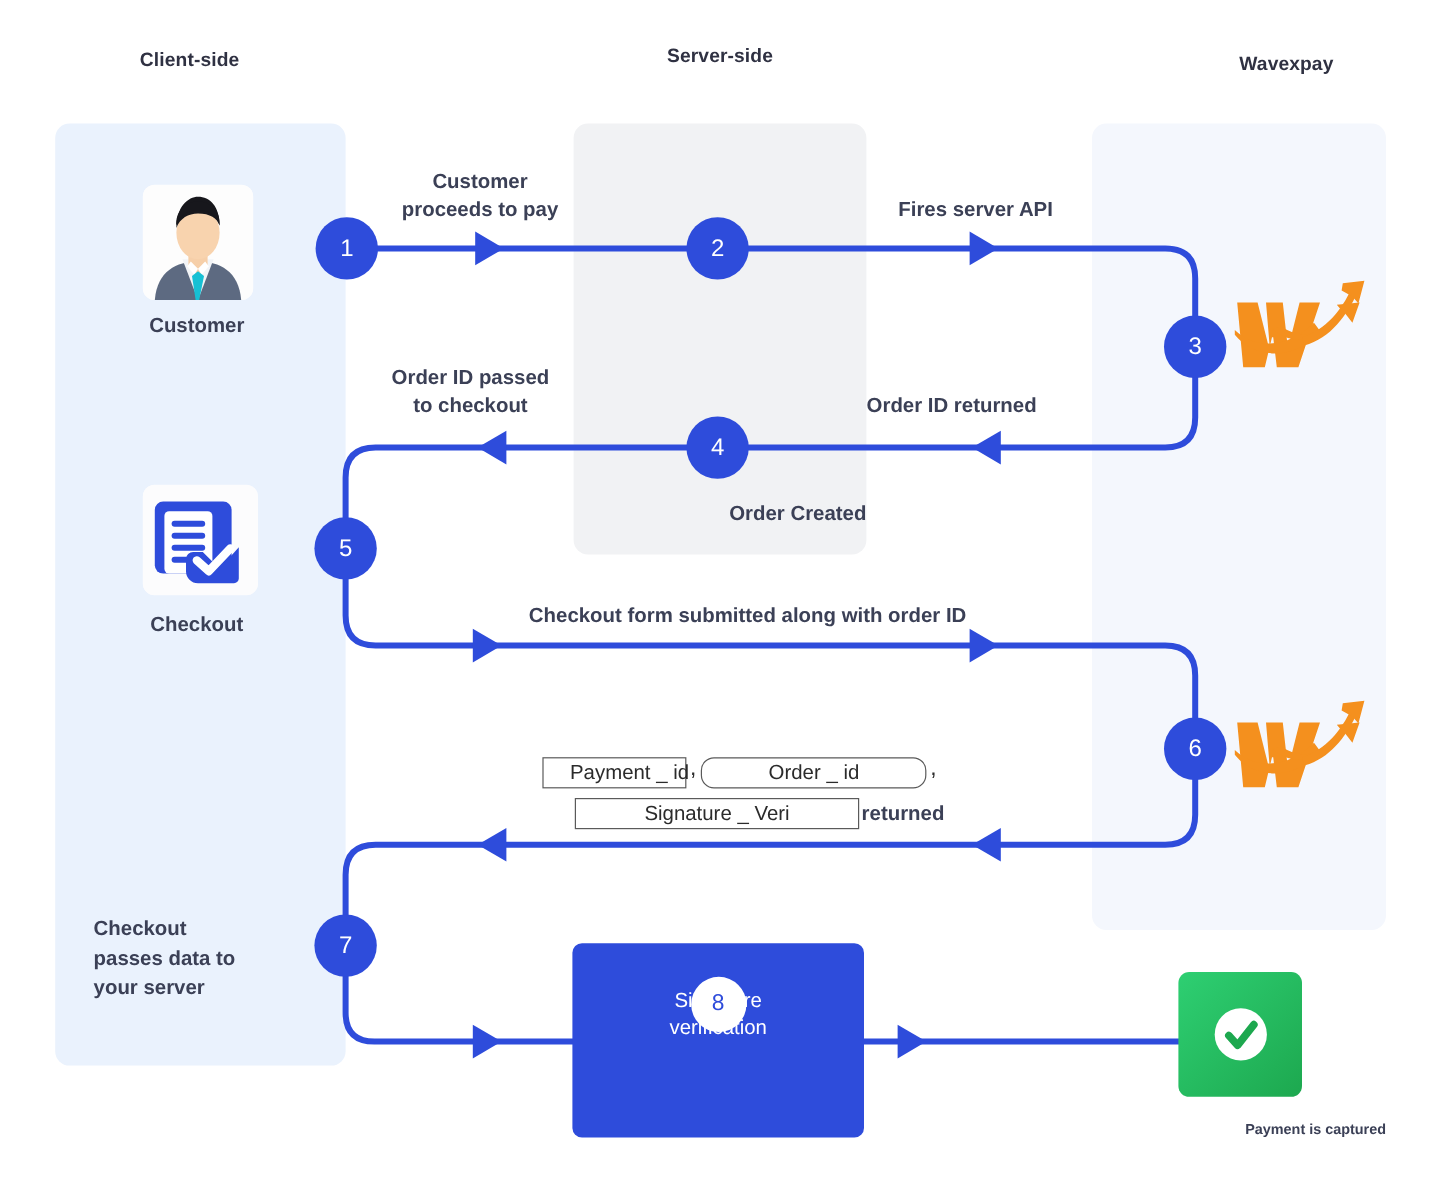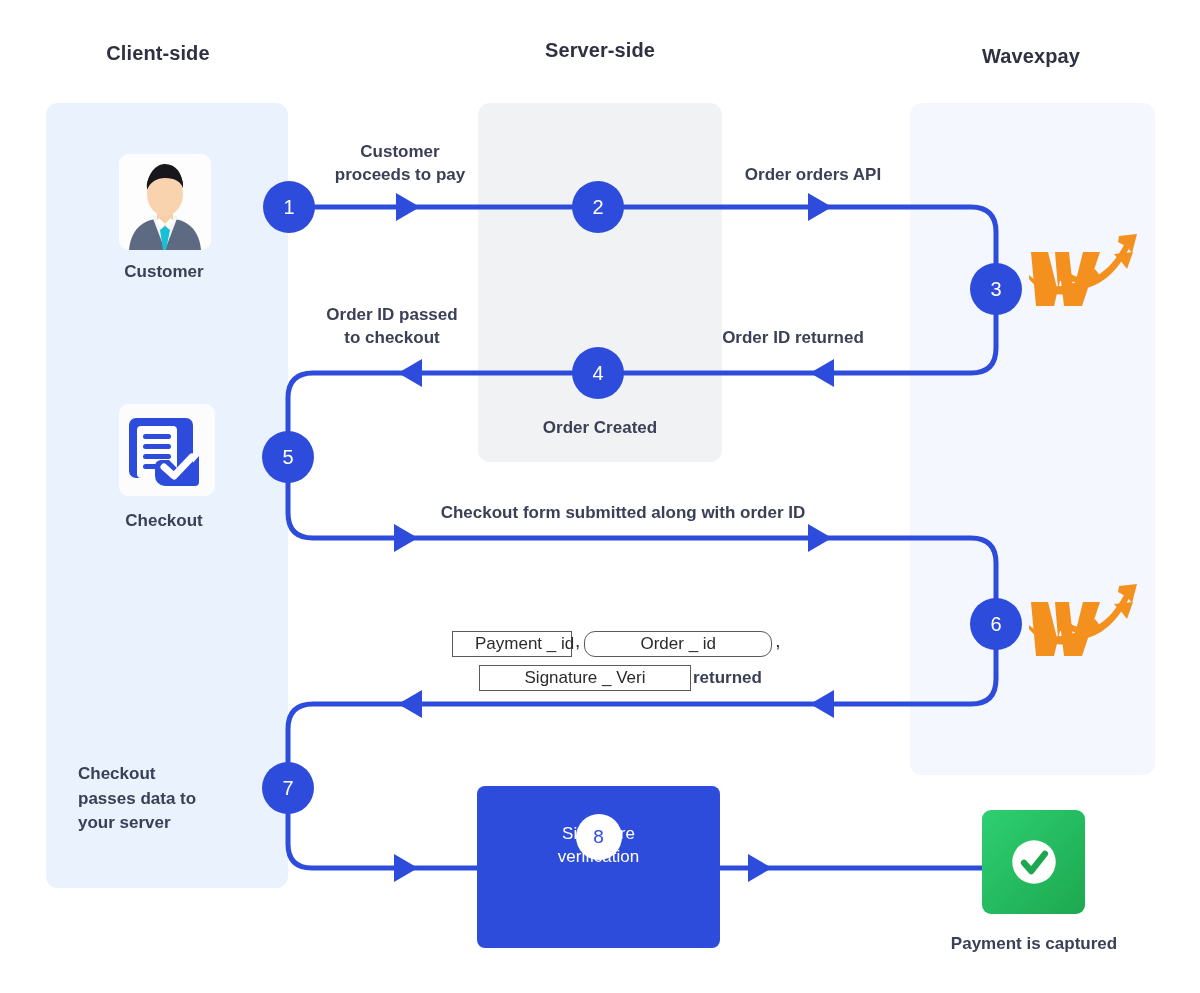--- a/index.html
+++ b/index.html
@@ -21,30 +21,30 @@
     height: 993px;
   }
   svg.layer {
     position: absolute;
     left: 0; top: 0;
     width: 1200px;
     height: 993px;
   }
   .lane-title {
     position: absolute;
-    font-size: 20px;
+    font-size: 16px;
     font-weight: 700;
     color: #2f3142;
     text-align: center;
     letter-spacing: 0.1px;
     white-space: nowrap;
   }
   .lane-title.client { left: 38px;  top: 42px;  width: 240px; }
   .lane-title.server { left: 479px; top: 39px;  width: 242px; }
-  .lane-title.gateway{ left: 908px; top: 45px;  width: 246px; }
+  .lane-title.gateway{ left: 949px; top: 45px;  width: 246px; }
 
   .flow-label {
     position: absolute;
     font-size: 17px;
     font-weight: 700;
     color: #3b4056;
     text-align: center;
     line-height: 1.38;
     white-space: pre-line;
   }
@@ -134,22 +134,22 @@
     border-radius: 9px;
     background: linear-gradient(135deg, #2ecf72 0%, #1da84f 100%);
     display: flex;
     align-items: center;
     justify-content: center;
   }
   .capture-caption {
     position: absolute;
     left: 913px; top: 934px;
     width: 242px;
-    text-align: center;
-    font-size: 17px;
+    text-align: right;
+    font-size: 12px;
     font-weight: 700;
     color: #3b4056;
   }
 
   
   .token-row {
     position: absolute;
     display: flex;
     align-items: center;
     gap: 2px;
@@ -164,21 +164,21 @@
     color: #2b2b2b;
     font-size: 17px;
     font-weight: 400;
     padding: 2px 22px;
     text-align: center;
     box-sizing: border-box;
     white-space: nowrap;
   }
   .token.payment   { width: 120px; }
   .token.order     { width: 188px; border-radius: 11px; }
-  .token.signature { width: 212px; }
+  .token.signature { width: 237px; }
   .comma { font-size: 19px; padding: 0 2px 6px 1px; }
   .returned {
     font-size: 17px;
     font-weight: 700;
     color: #3b4056;
   }
 </style>
 </head>
 <body>
 
@@ -264,30 +264,30 @@
   </div>
   <div class="node-caption" style="left:38px; top:511px; width:252px;">Checkout</div>
 
   <div class="side-note" style="left:78px; top:762px; width:200px;">Checkout
 passes data to
 your server</div>
 
   <div class="flow-label" style="left:300px; top:140px; width:200px;">Customer
 proceeds to pay</div>
 
-  <div class="flow-label" style="left:713px; top:163px; width:200px;">Order orders API</div>
+  <div class="flow-label" style="left:713px; top:163px; width:200px;">Fires server API</div>
 
   <div class="flow-label" style="left:693px; top:326px; width:200px;">Order ID returned</div>
 
   <div class="flow-label" style="left:358px; top:501px; width:530px;">Checkout form submitted along with order ID</div>
 
   <div class="flow-label" style="left:292px; top:303px; width:200px;">Order ID passed
 to checkout</div>
 
-  <div class="node-caption" style="left:478px; top:418px; width:244px;">Order Created</div>
+  <div class="node-caption" style="left:478px; top:418px; width:244px;text-align:right;">Order Created</div>
 
   <div class="token-row r1">
     <span class="token payment">Payment _ id</span>
     <span class="comma">,</span>
     <span class="token order">Order _ id</span>
     <span class="comma">,</span>
   </div>
   <div class="token-row r2">
     <span class="token signature">Signature _ Veri</span>
     <span class="returned">returned</span>

